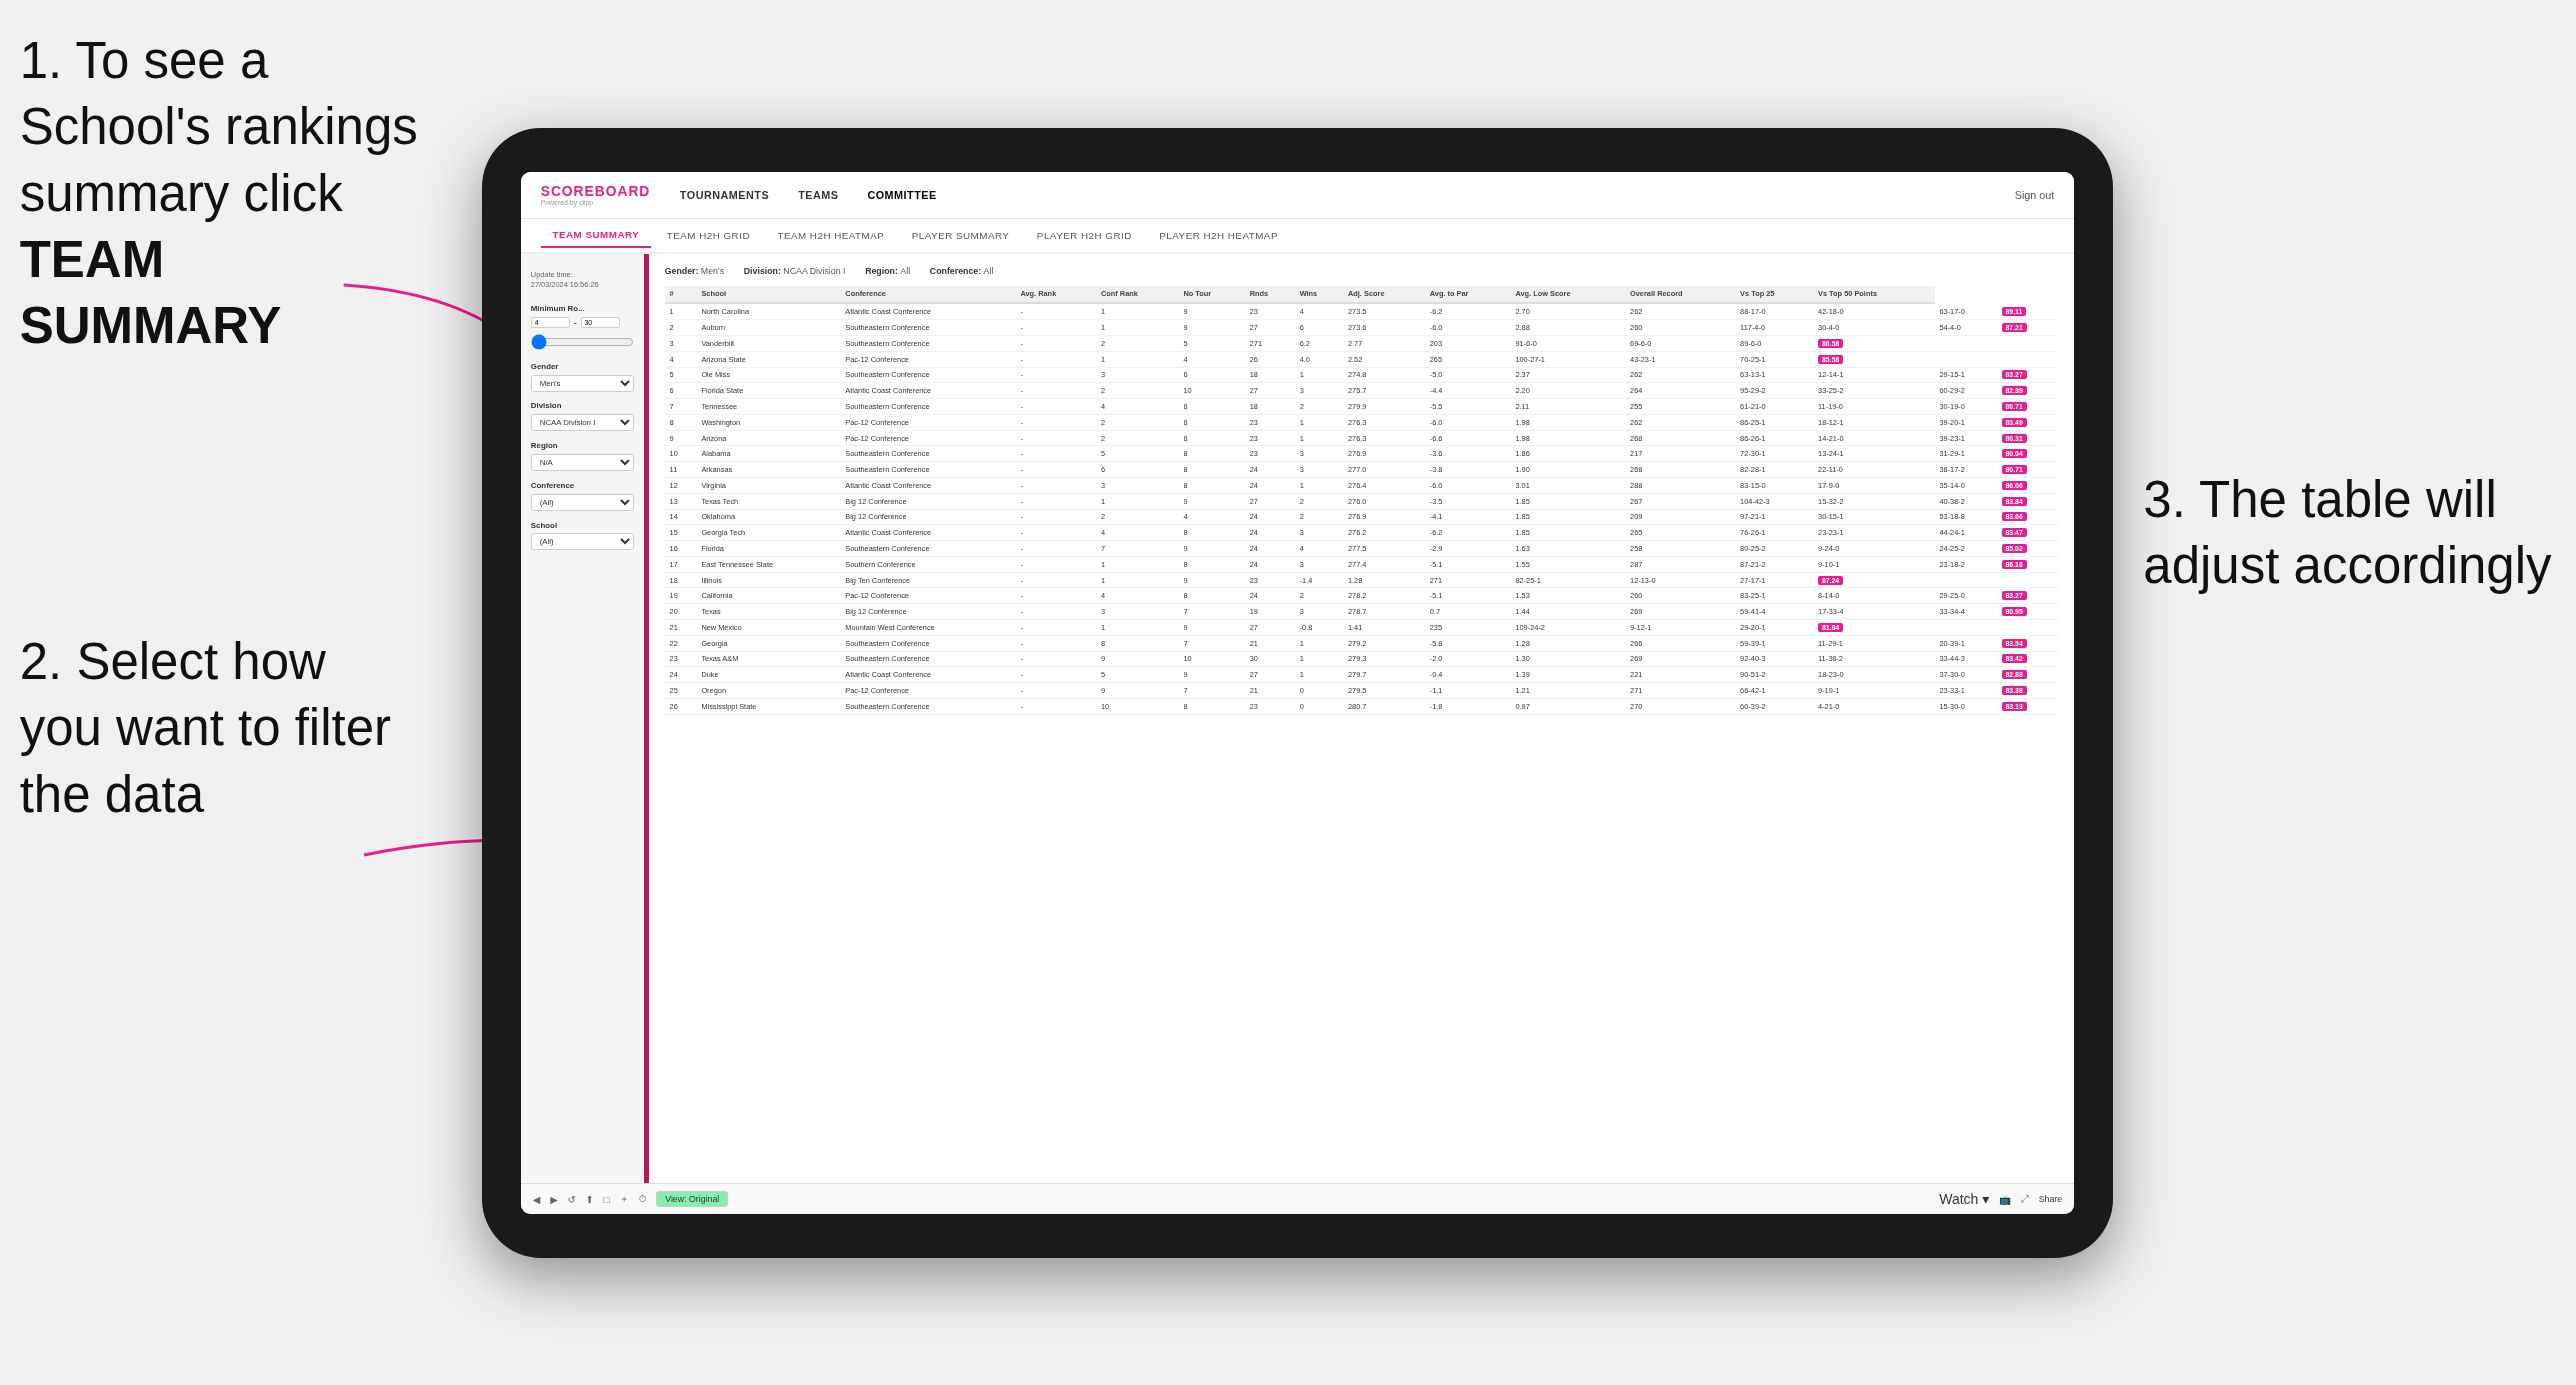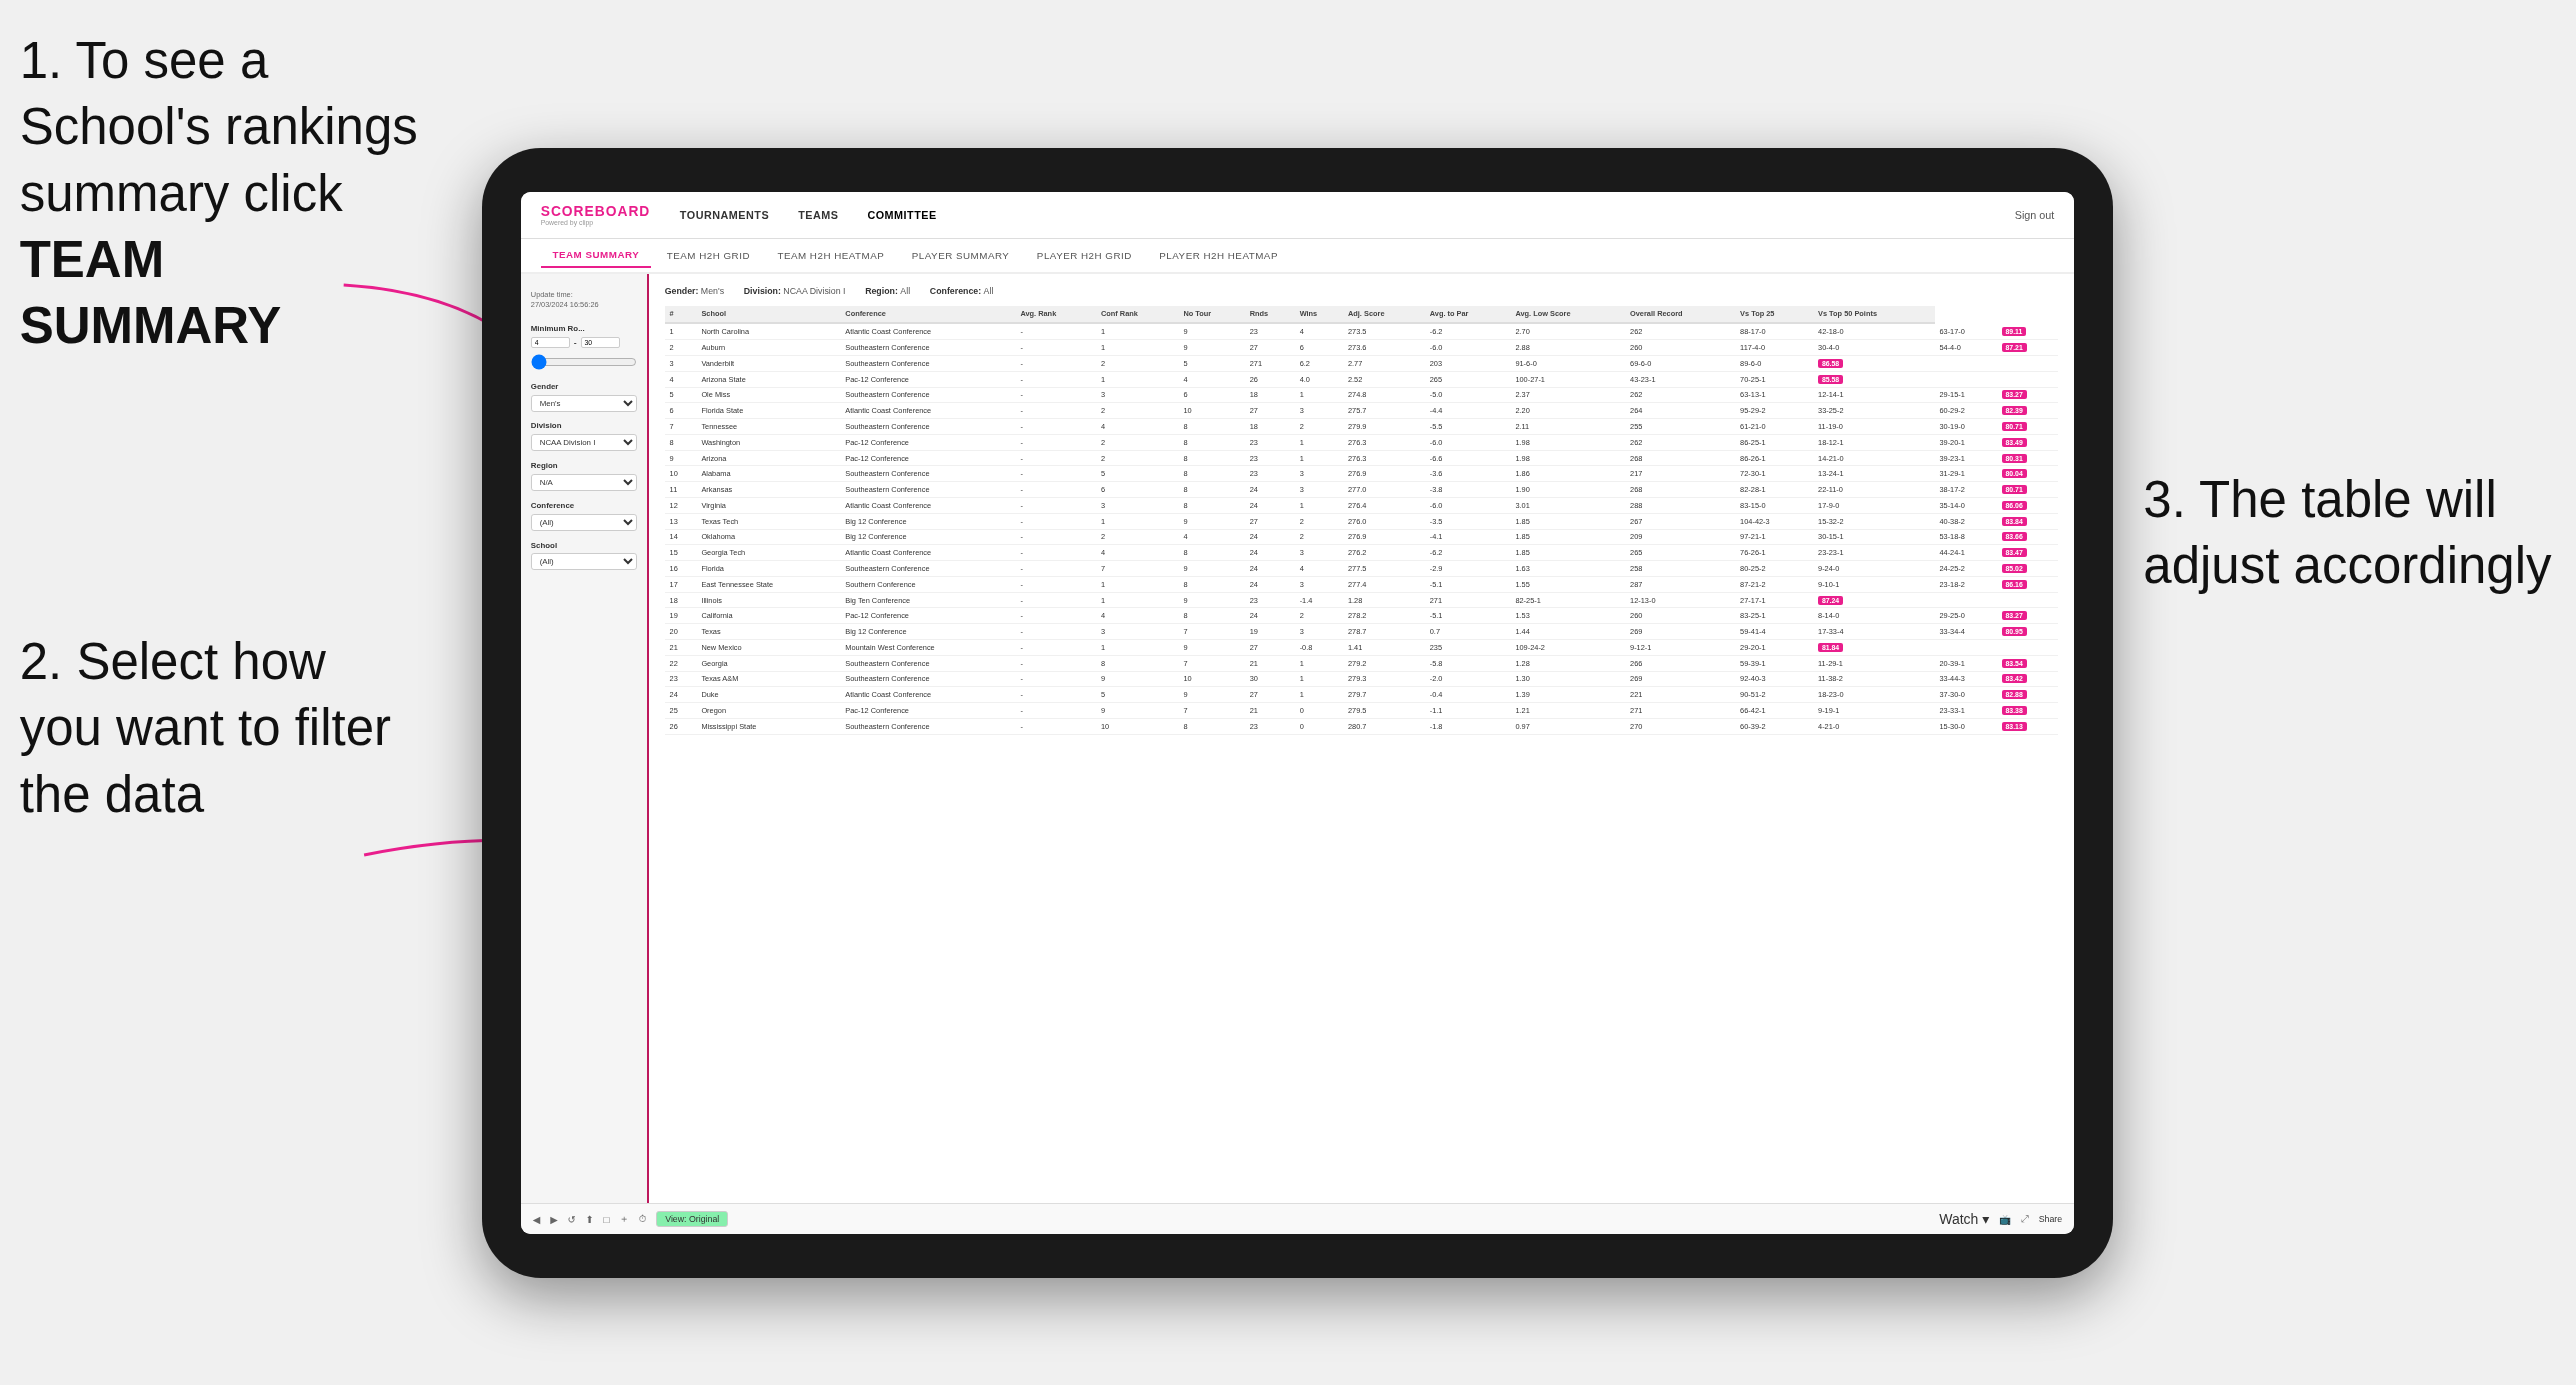--- a/index.html
+++ b/index.html
@@ -52,21 +52,20 @@
       top: 128px;
       left: 482px;
       width: 1631px;
       height: 1130px;
       background: #1a1a1a;
       border-radius: 59px;
       box-shadow: 0 19.7px 59px rgba(0,0,0,0.4);
       display: flex;
       align-items: center;
       justify-content: center;
-      margin-top: 20px;
     }
     .tablet-screen {
       width: 1553px;
       height: 1042px;
       background: #fff;
       border-radius: 9.8px;
       overflow: hidden;
       display: flex;
       flex-direction: column;
     }
@@ -150,21 +149,21 @@
       overflow: hidden;
       background: #f5f5f5;
     }
 
     
     .sidebar {
       width: 128px;
       background: #f5f5f5;
       padding: 15.7px 9.8px;
       flex-shrink: 0;
-      border-right: 2px solid #be185d;
+      border-right: 5px solid #be185d;
       font-size: 8.8px;
     }
     .update-time {
       font-size: 7.4px;
       color: #666;
       margin-bottom: 13.8px;
       line-height: 1.4;
     }
     .filter-label {
       font-size: 7.9px;

